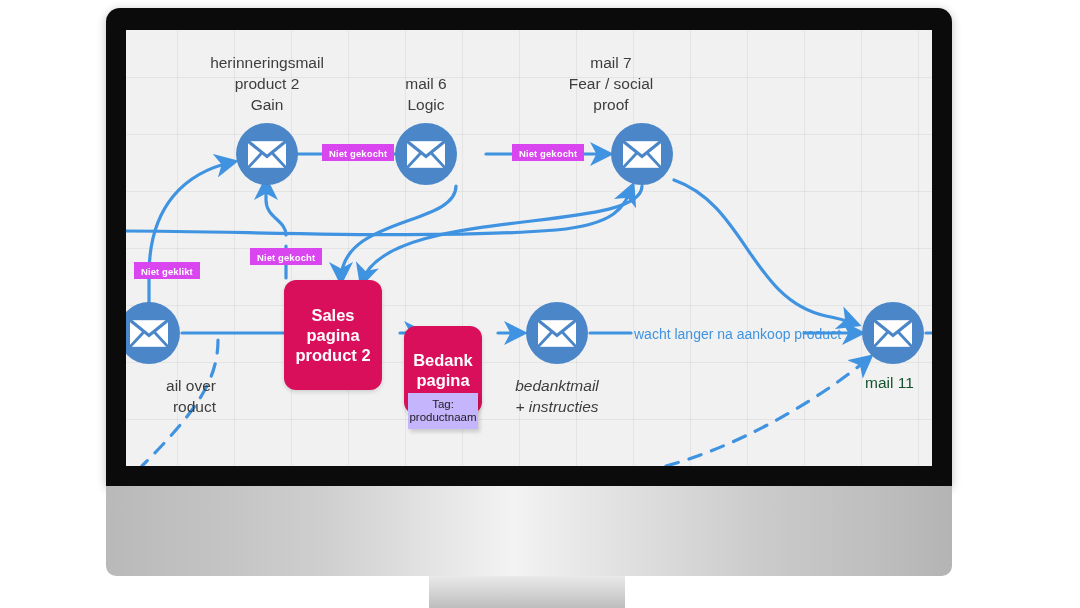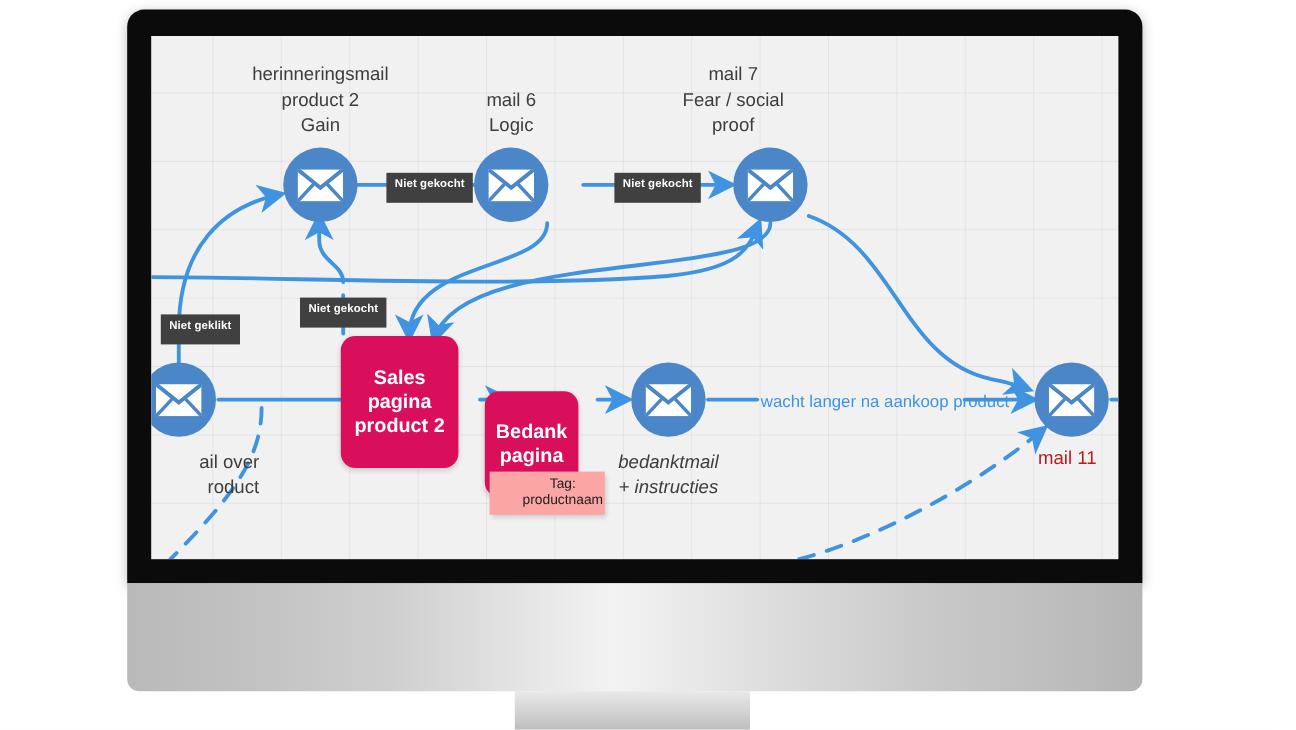--- a/index.html
+++ b/index.html
@@ -55,40 +55,39 @@
   }
 
   .box{
     position:absolute;border-radius:12px;background:#da0f5c;
     color:#ffffff;display:flex;align-items:center;justify-content:center;
     text-align:center;font-weight:bold;font-size:16.5px;line-height:20px;
     box-shadow:0 2px 4px rgba(0,0,0,.14);
   }
 
   .tag{
-    position:absolute;background:#fca5a5;color:#1c1c1c;
+    position:absolute;background:#c4b5fd;color:#1c1c1c;
     font-size:11.5px;line-height:13.5px;text-align:center;
     display:flex;align-items:center;justify-content:center;
     box-shadow:2px 3px 4px rgba(0,0,0,.16);
-    padding-left:26px;
   }
 
   .chip{
-    position:absolute;background:#404040;color:#ffffff;
+    position:absolute;background:#d946ef;color:#ffffff;
     font-size:9.5px;font-weight:bold;line-height:11px;
-    padding:4px 7px 10px 7px;white-space:nowrap;
+    padding:4px 7px 2px 7px;white-space:nowrap;
     letter-spacing:.1px;
   }
 
   .edge-text{
     position:absolute;color:#3f93e0;font-size:14px;white-space:nowrap;
   }
 
   .right-node-label{
-    position:absolute;font-size:15.5px;color:#b91c1c;white-space:nowrap;
+    position:absolute;font-size:15.5px;color:#14532d;white-space:nowrap;
   }
 </style>
 </head>
 <body>
 
 <div id="stage">
 
   <div class="monitor-bezel"></div>
   <div class="monitor-chin"></div>
   <div class="monitor-neck"></div>

